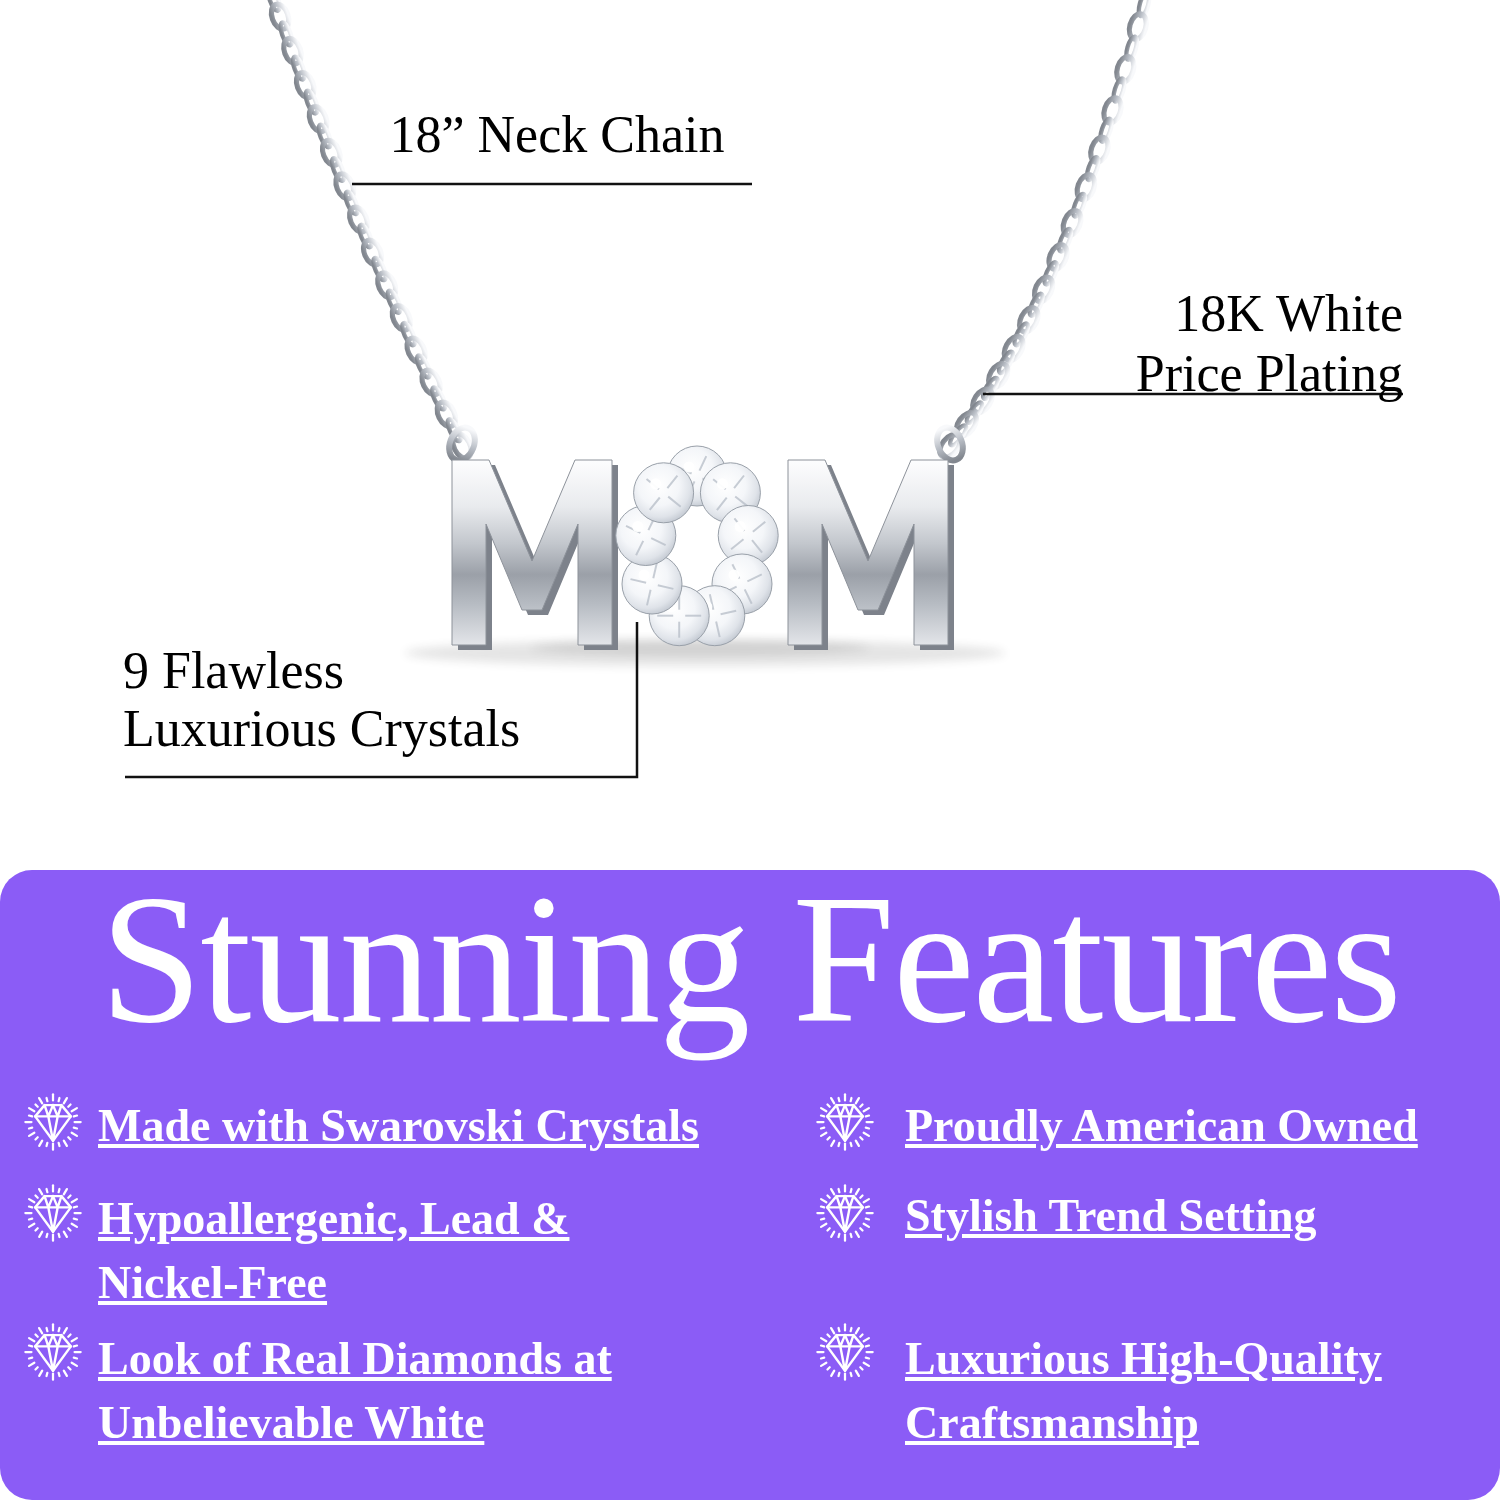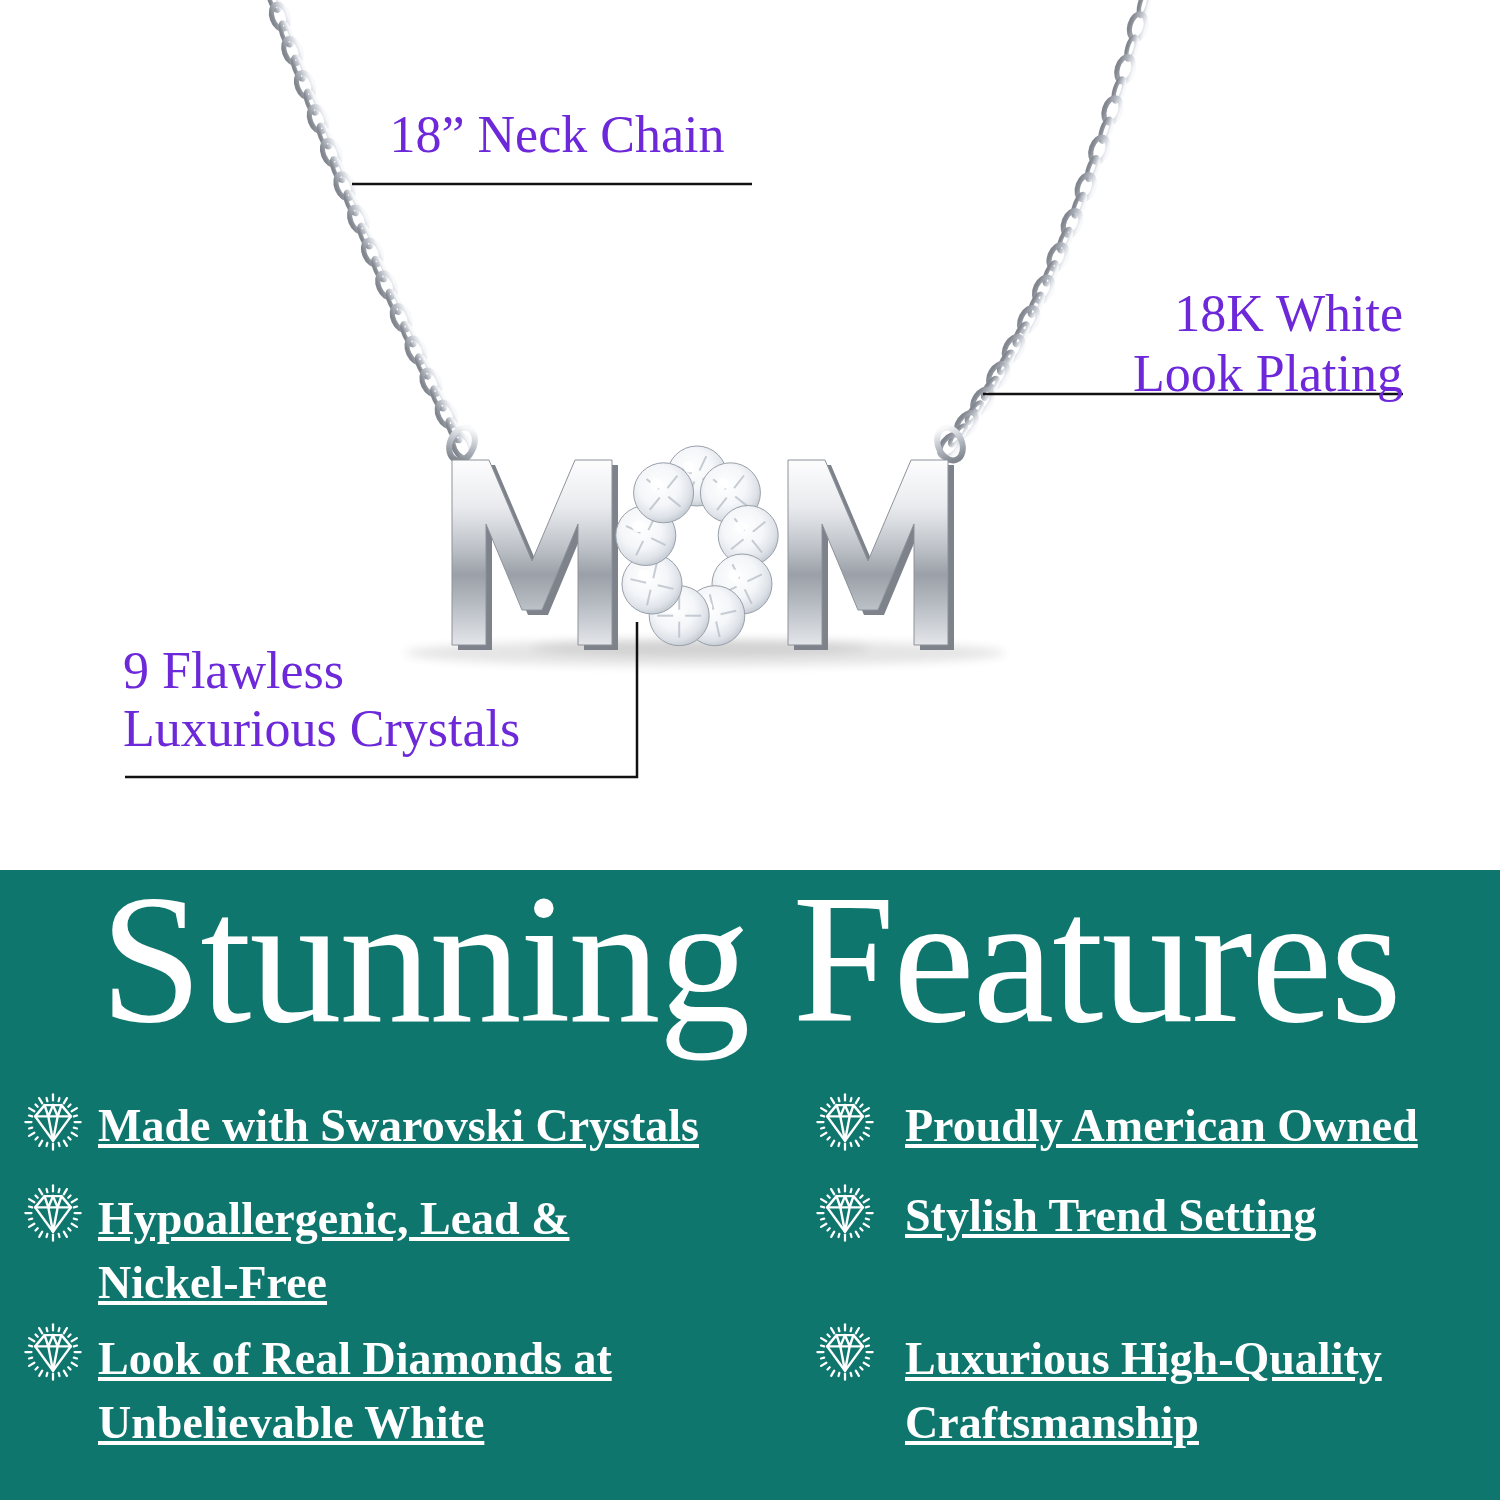--- a/index.html
+++ b/index.html
@@ -1,21 +1,21 @@
 <!DOCTYPE html>
 <html><head>
 <meta charset="utf-8">
 <style>
   html,body{margin:0;padding:0;background:#ffffff;}
   .canvas{position:relative;width:1500px;height:1500px;overflow:hidden;background:#ffffff;
           font-family:"Liberation Serif","DejaVu Serif",serif;}
   
   .hero{position:absolute;top:0;left:0;width:1500px;height:870px;background:#ffffff;}
   .hero svg{position:absolute;top:0;left:0;}
-  .callout{position:absolute;color:#6d28d9;font-size:52px;line-height:58px;}
+  .callout{position:absolute;color:#000000;font-size:52px;line-height:58px;}
   .callout-neck{left:357px;top:106px;width:400px;text-align:center;}
   .callout-plating{right:97px;top:248px;text-align:right;line-height:60px;margin-top:36px;}
   .callout-crystals{left:123px;top:642px;text-align:left;line-height:58px;}
   
   .features{position:absolute;top:870px;left:0;width:1500px;height:630px;}
   .features-title{position:absolute;top:-6px;left:0;width:1500px;text-align:center;
                   color:#ffffff;font-size:184px;line-height:190px;font-weight:400;
                   letter-spacing:-2px;white-space:nowrap;}
   .feat{position:absolute;color:#ffffff;font-size:46px;line-height:64px;font-weight:700;text-decoration:underline;}
   .f-line{white-space:nowrap;}
@@ -237,29 +237,29 @@
           <path d="M13 26 H51 M23 14 L27 26 M41 14 L37 26 M32 14 L27 26 M32 14 L37 26 M27 26 L32 52 M37 26 L32 52"></path>
         </g>
       </symbol>
     </svg>
 
     <div class="callout callout-neck">
       <span>18” Neck Chain</span>
     </div>
     <div class="callout callout-plating">
       <div>18K White</div>
-      <div>Look Plating</div>
+      <div>Price Plating</div>
     </div>
     <div class="callout callout-crystals">
       <div>9 Flawless</div>
       <div>Luxurious Crystals</div>
     </div>
   </div>
 
-  <div class="features" id="featuresPanel" style="background: #0f766e;">
+  <div class="features" id="featuresPanel" style="background: #8b5cf6; border-radius: 32px;">
     <div class="features-title">Stunning Features</div>
 
     <svg class="gem" style="left:23px;top:222px" viewBox="0 0 64 64">
         <use href="#gemSym"></use>
       </svg>
     <svg class="gem" style="left:23px;top:313px" viewBox="0 0 64 64">
         <use href="#gemSym"></use>
       </svg>
     <svg class="gem" style="left:23px;top:452px" viewBox="0 0 64 64">
         <use href="#gemSym"></use>

